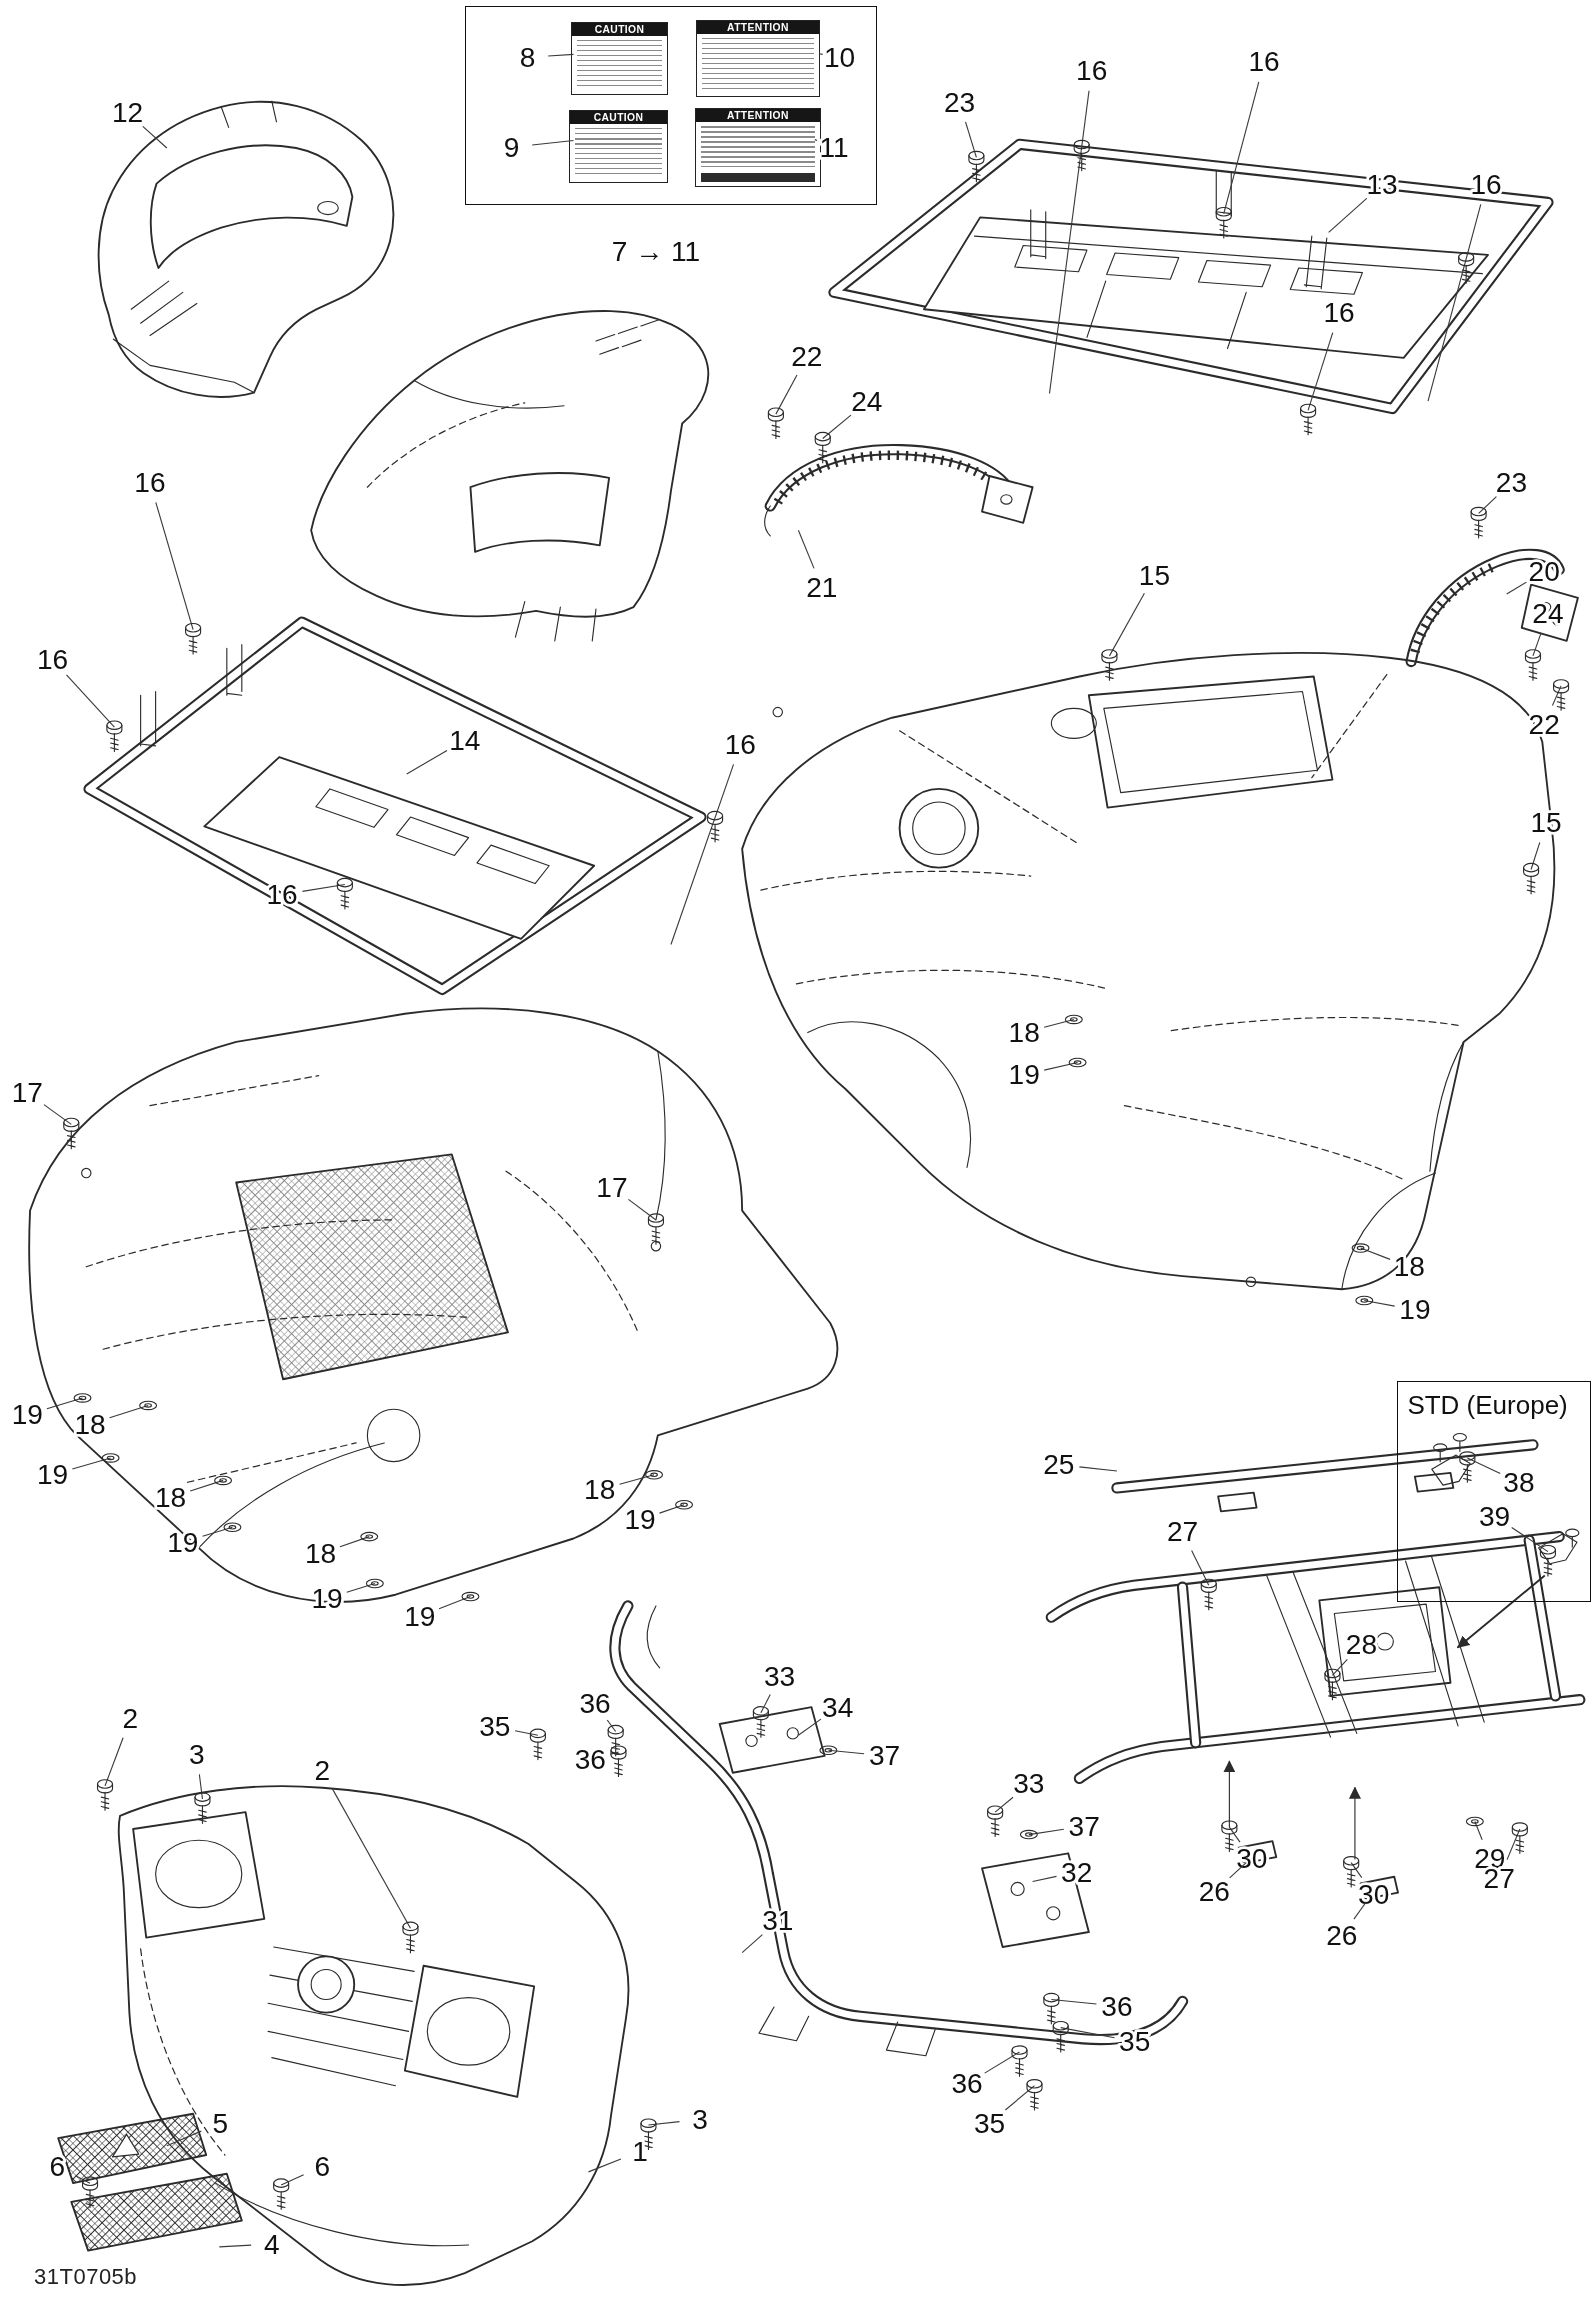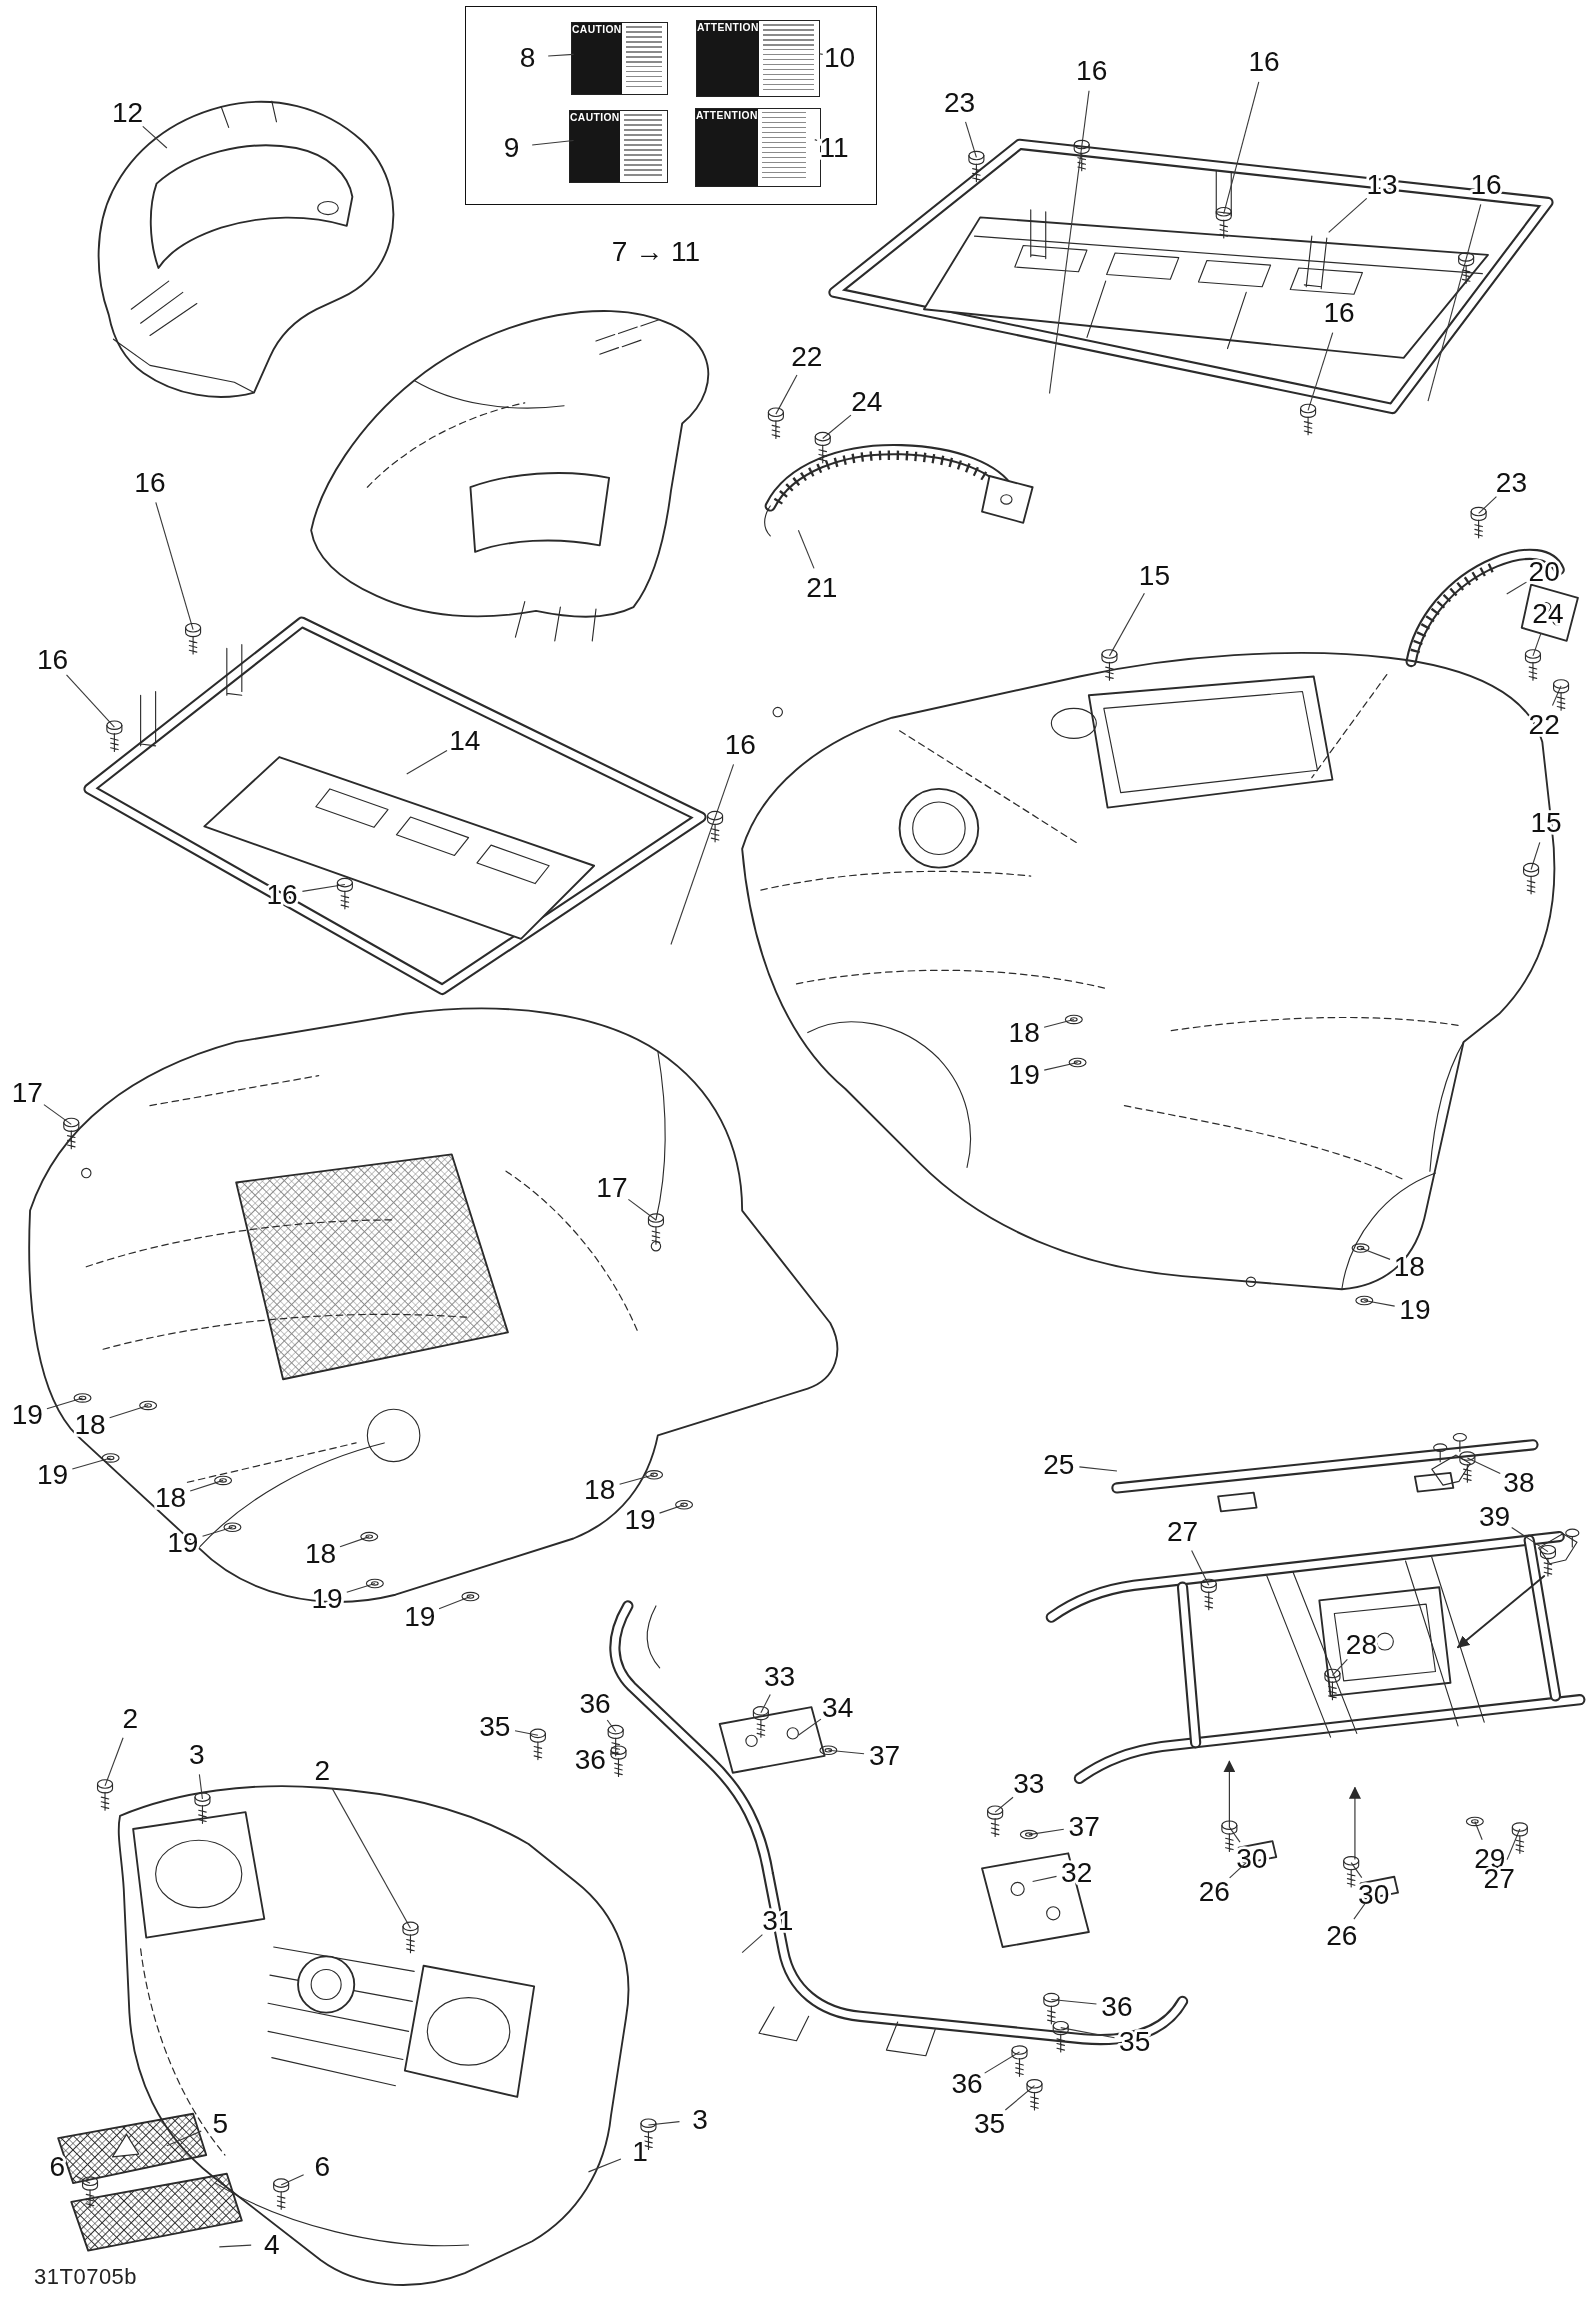--- a/index.html
+++ b/index.html
@@ -20,21 +20,21 @@
   .leader { stroke:#3a3a3a; stroke-width:1.2; }
   .callout-num {
     font-family:"Liberation Sans", sans-serif;
     font-size:30px; fill:#111; text-anchor:middle; dominant-baseline:central;
     paint-order:stroke; stroke:#ffffff; stroke-width:6px; stroke-linejoin:round;
   }
 
   
   .labels-box { position:absolute; left:465px; top:5.6px; width:412px; height:199px;
                 border:1.9px solid #111; background:#fff; }
-  .wlabel { position:absolute; border:1.4px solid #222; display:flex; flex-direction:row; background:#fff; }
+  .wlabel { position:absolute; border:1.4px solid #222; display:flex; flex-direction:column; background:#fff; }
   .wlabel-head { background:#161616; color:#fff; font-size:10.3px; font-weight:bold;
                  text-align:center; letter-spacing:0.4px; padding:1.9px 0 0.9px; white-space:nowrap; overflow:hidden; }
   .wlabel-body { flex:1; margin:3.7px 4.7px; background:repeating-linear-gradient(to bottom,#8a8a8a 0 1.5px,transparent 1.5px 5px); }
   .wlabel-foot { height:9.4px; margin:0 4.7px 3.7px; background:#2c2c2c; }
 
   
   .std-box { position:absolute; left:1397px; top:1381px; width:194px; height:221px;
              border:1.9px solid #111; font-size:26px; color:#111; padding:7.5px 9.4px; background:transparent; }
 
   .drawing-number { position:absolute; left:34px; top:2264px; font-size:22px; color:#222; letter-spacing:0.5px; }
@@ -255,20 +255,23 @@
       <div class="wlabel-head">CAUTION</div>
       <div class="wlabel-body"></div>
     </div>
     <div class="wlabel" style="left:229px;top:101px;width:126px;height:79px">
       <div class="wlabel-head">ATTENTION</div>
       <div class="wlabel-body"></div>
       <div class="wlabel-foot"></div>
     </div>
   </div>
 
+  <div class="std-box">
+    <span>STD (Europe)</span>
+  </div>
 
   <div class="drawing-number">31T0705b</div>
 
   <svg id="callout-svg" class="callouts" viewBox="0 0 1700 2459" width="1593" height="2304" xmlns="http://www.w3.org/2000/svg" xmlns:xlink="http://www.w3.org/1999/xlink">
       <g>
         <line x1="585.0" y1="59.7" x2="612" y2="58" class="leader"></line>
         <text x="563" y="61" class="callout-num">8</text>
       </g>
       <g>
         <line x1="874.3" y1="57.4" x2="878" y2="58" class="leader"></line>

